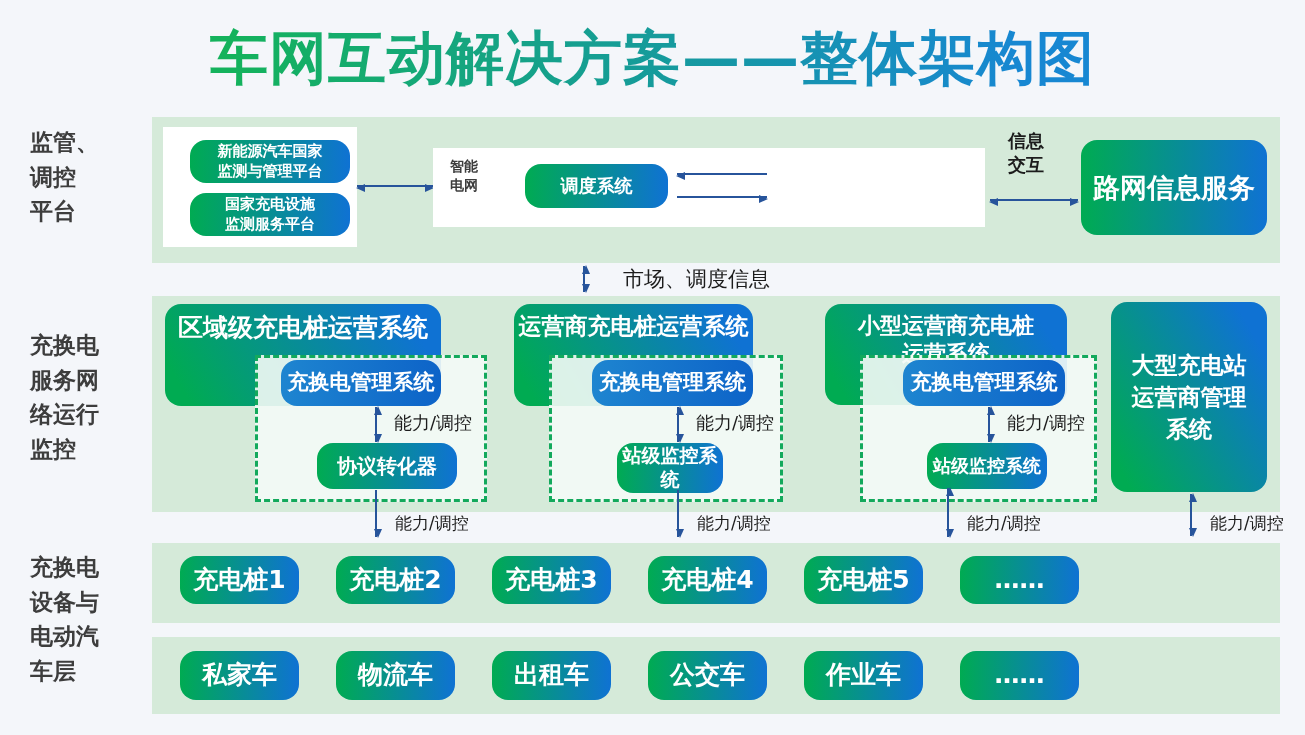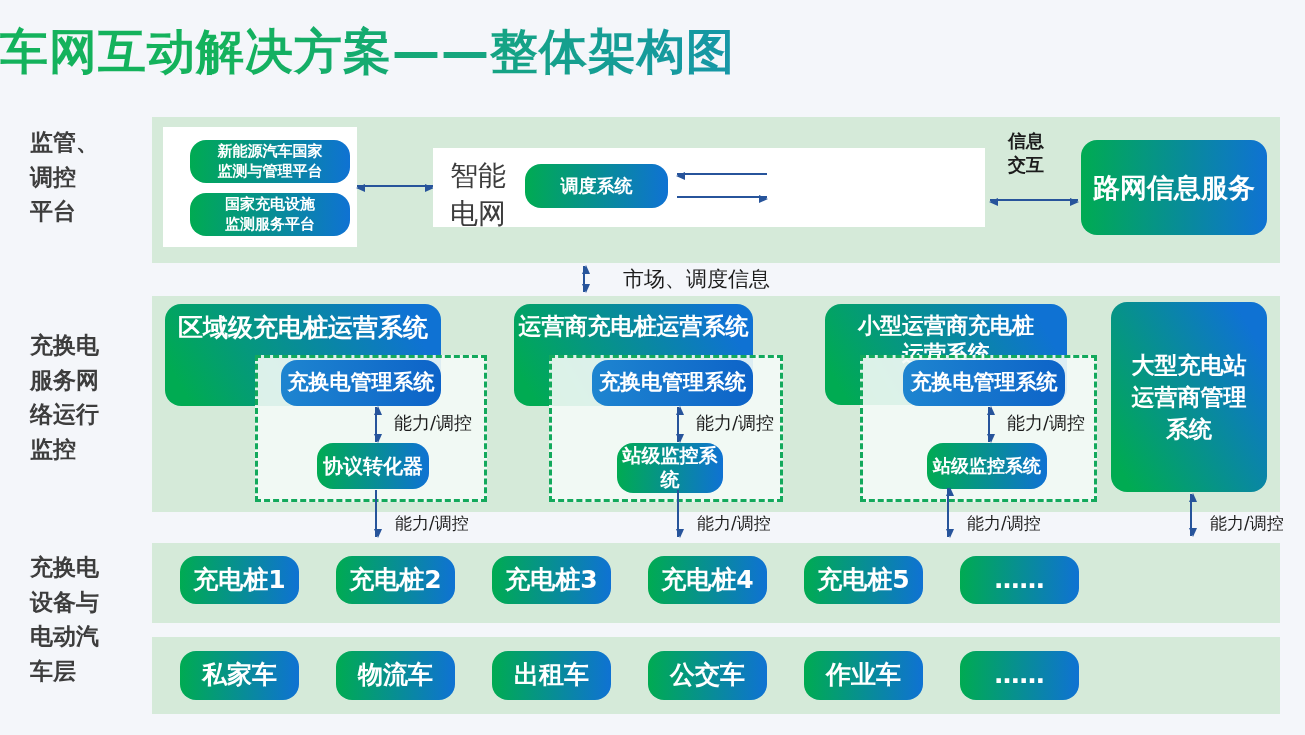--- a/index.html
+++ b/index.html
@@ -1,27 +1,27 @@
 <!DOCTYPE html>
 <html style="--green: #00ab52; --blue: #0f72d3; --band: #d5ead9; --arrow: #27549b; --dash: #13a95c;"><head>
 <meta charset="utf-8">
 <style>
   html,body{margin:0;padding:0;background:#f4f6fa;font-family:"DejaVu Sans","Liberation Sans",sans-serif;}
   .stage{position:relative;width:1305px;height:735px;background:#f4f6fa;overflow:hidden;}
 
-  .title{position:absolute;top:20px;left:0;width:100%;
-    font-size:48px;font-weight:900;letter-spacing:1px;
+  .title{position:absolute;top:20px;left:0;width:100%;text-align:center;
+    font-size:58px;font-weight:900;letter-spacing:1px;
     background:linear-gradient(90deg,#14b25c 18%,#1787d2 78%);
     -webkit-background-clip:text;background-clip:text;color:transparent;-webkit-text-fill-color:transparent;}
 
   .band{position:absolute;left:152px;width:1128px;background:var(--band,#d5ead9);}
   .panel{position:absolute;background:#ffffff;}
   .side{position:absolute;font-size:23px;font-weight:700;color:#3d3d3d;white-space:pre-line;line-height:1.5;}
   .lbl{position:absolute;color:#1c1c1c;}
-  .plabel{position:absolute;font-size:28px;font-weight:400;color:#3d3d3d;line-height:1.35;white-space:pre-line;}
+  .plabel{position:absolute;font-size:14px;font-weight:700;color:#3d3d3d;line-height:1.35;white-space:pre-line;}
   .pre{white-space:pre-line;}
 
   .chip{position:absolute;display:flex;align-items:center;justify-content:center;
     color:#fff;font-weight:600;text-align:center;line-height:1.3;box-sizing:border-box;border-radius:16px;}
   .grad{background:linear-gradient(90deg,var(--green,#00ab52),var(--blue,#0f72d3));}
   .gradbig{background:linear-gradient(60deg,var(--green,#00ab52) 8%,var(--blue,#0f72d3) 88%);}
   .bluegrad{background:linear-gradient(90deg,#1e85d0,#0d63c8);}
   .hdr{align-items:flex-start;padding-top:8px;font-weight:700;}
 
   .dash{position:absolute;border:3px dashed var(--dash,#13a95c);background:rgba(244,251,246,0.9);box-sizing:border-box;}
@@ -88,21 +88,21 @@
   <div class="chip grad" style="left:1081px;top:140px;width:186px;height:95px;font-size:27px;font-weight:700">路网信息服务</div>
 
   <div class="av ht hb" style="left:583px;top:266px;height:26px"></div>
   <div class="lbl" style="left:623px;top:265px;font-size:21px">市场、调度信息</div>
 
   <div class="chip gradbig hdr" style="left:165px;top:304px;width:276px;height:102px;font-size:25px">区域级充电桩运营系统</div>
   <div class="dash" style="left:255px;top:355px;width:232px;height:147px"></div>
   <div class="chip bluegrad" style="left:281px;top:360px;width:160px;height:46px;font-size:21px">充换电管理系统</div>
   <div class="av ht hb" style="left:375px;top:407px;height:35px"></div>
   <div class="lbl" style="left:394px;top:411px;font-size:18px">能力/调控</div>
-  <div class="chip grad" style="left:317px;top:443px;width:112px;height:46px;font-size:20px">协议转化器</div>
+  <div class="chip grad" style="left:317px;top:443px;width:140px;height:46px;font-size:20px">协议转化器</div>
 
   <div class="chip gradbig hdr" style="left:514px;top:304px;width:239px;height:102px;font-size:23px">运营商充电桩运营系统</div>
   <div class="dash" style="left:549px;top:355px;width:234px;height:147px"></div>
   <div class="chip bluegrad" style="left:592px;top:360px;width:161px;height:46px;font-size:21px">充换电管理系统</div>
   <div class="av ht hb" style="left:677px;top:407px;height:35px"></div>
   <div class="lbl" style="left:696px;top:411px;font-size:18px">能力/调控</div>
   <div class="chip grad pre" style="left:617px;top:443px;width:106px;height:50px;font-size:19px;line-height:1.25">站级监控系
 统</div>
 
   <div class="chip gradbig hdr pre" style="left:825px;top:304px;width:242px;height:101px;font-size:22px;line-height:1.25">小型运营商充电桩

